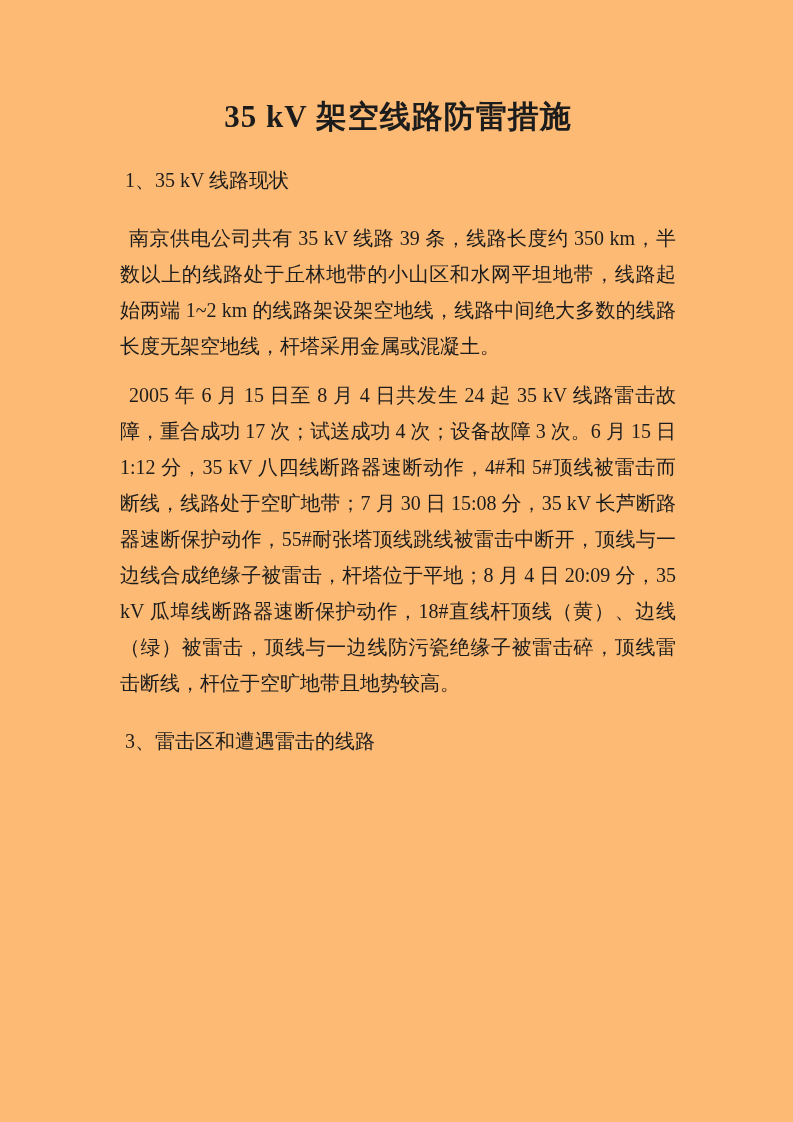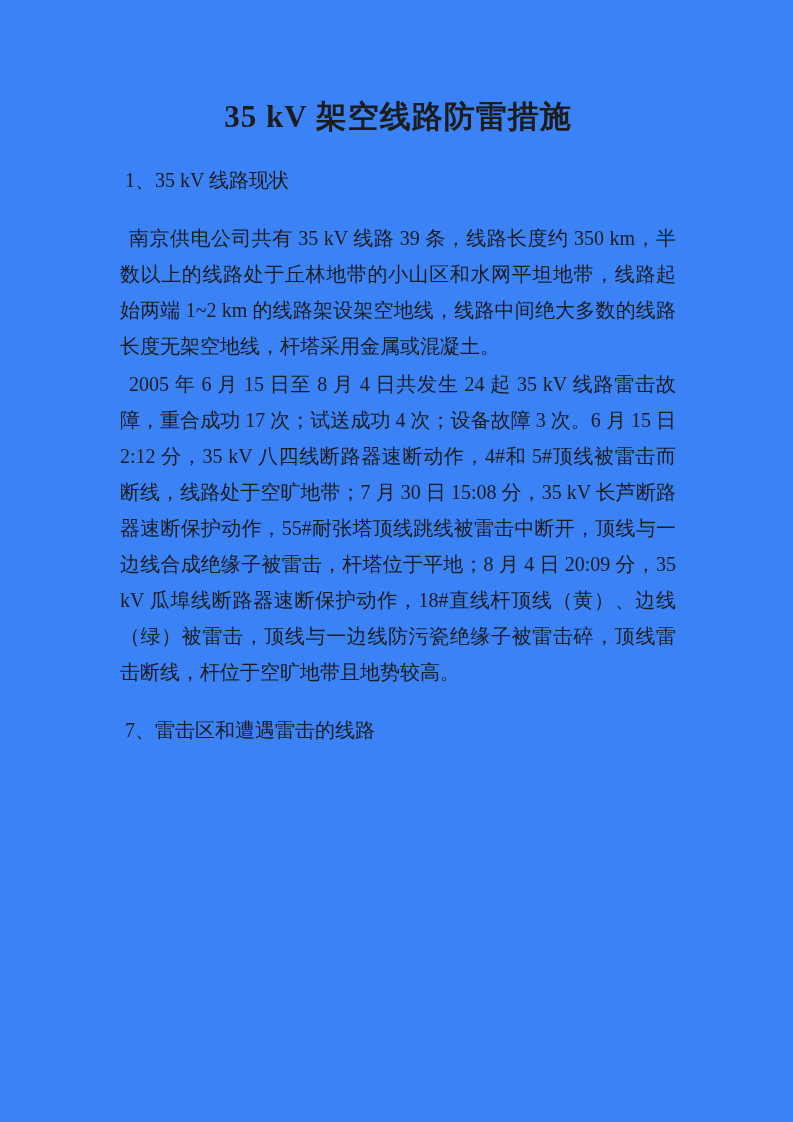--- a/index.html
+++ b/index.html
@@ -5,21 +5,21 @@
   html, body {
     margin: 0;
     padding: 0;
     background: #ffffff;
   }
   .page {
     position: relative;
     width: 793px;
     height: 1122px;
     margin: 0 auto;
-    background: #3b82f6;
+    background: #fdba74;
     box-sizing: border-box;
     padding: 94px 117px 40px 120px;
     font-family: "Liberation Serif", "DejaVu Serif", serif;
     color: #1c1c1c;
     overflow: hidden;
   }
   .doc-title {
     font-size: 31px;
     font-weight: bold;
     line-height: 46px;
@@ -30,39 +30,39 @@
   .heading {
     font-size: 20px;
     font-weight: normal;
     line-height: 36px;
     margin: 22px 0;
     text-indent: 5px;
   }
   .para {
     font-size: 20px;
     line-height: 36px;
-    margin: 2px 0;
+    margin: 13px 0;
     text-align: justify;
     text-justify: inter-ideograph;
     text-indent: 9px;
   }
   section { margin: 0; }
 </style>
 </head>
 <body>
 
 <div class="page">
   <h1 class="doc-title">35 kV 架空线路防雷措施</h1>
 
   <section>
     <h2 class="heading">1、35 kV 线路现状</h2>
     <p class="para">南京供电公司共有 35 kV 线路 39 条，线路长度约 350 km，半数以上的线路处于丘林地带的小山区和水网平坦地带，线路起始两端 1~2 km 的线路架设架空地线，线路中间绝大多数的线路长度无架空地线，杆塔采用金属或混凝土。</p>
   </section>
 
   <section>
-    <p class="para">2005 年 6 月 15 日至 8 月 4 日共发生 24 起 35 kV 线路雷击故障，重合成功 17 次；试送成功 4 次；设备故障 3 次。6 月 15 日 2:12 分，35 kV 八四线断路器速断动作，4#和 5#顶线被雷击而断线，线路处于空旷地带；7 月 30 日 15:08 分，35 kV 长芦断路器速断保护动作，55#耐张塔顶线跳线被雷击中断开，顶线与一边线合成绝缘子被雷击，杆塔位于平地；8 月 4 日 20:09 分，35 kV 瓜埠线断路器速断保护动作，18#直线杆顶线（黄）、边线（绿）被雷击，顶线与一边线防污瓷绝缘子被雷击碎，顶线雷击断线，杆位于空旷地带且地势较高。</p>
+    <p class="para">2005 年 6 月 15 日至 8 月 4 日共发生 24 起 35 kV 线路雷击故障，重合成功 17 次；试送成功 4 次；设备故障 3 次。6 月 15 日 1:12 分，35 kV 八四线断路器速断动作，4#和 5#顶线被雷击而断线，线路处于空旷地带；7 月 30 日 15:08 分，35 kV 长芦断路器速断保护动作，55#耐张塔顶线跳线被雷击中断开，顶线与一边线合成绝缘子被雷击，杆塔位于平地；8 月 4 日 20:09 分，35 kV 瓜埠线断路器速断保护动作，18#直线杆顶线（黄）、边线（绿）被雷击，顶线与一边线防污瓷绝缘子被雷击碎，顶线雷击断线，杆位于空旷地带且地势较高。</p>
   </section>
 
   <section>
-    <h2 class="heading">7、雷击区和遭遇雷击的线路</h2>
+    <h2 class="heading">3、雷击区和遭遇雷击的线路</h2>
   </section>
 
 </div>
 
 </body></html>

